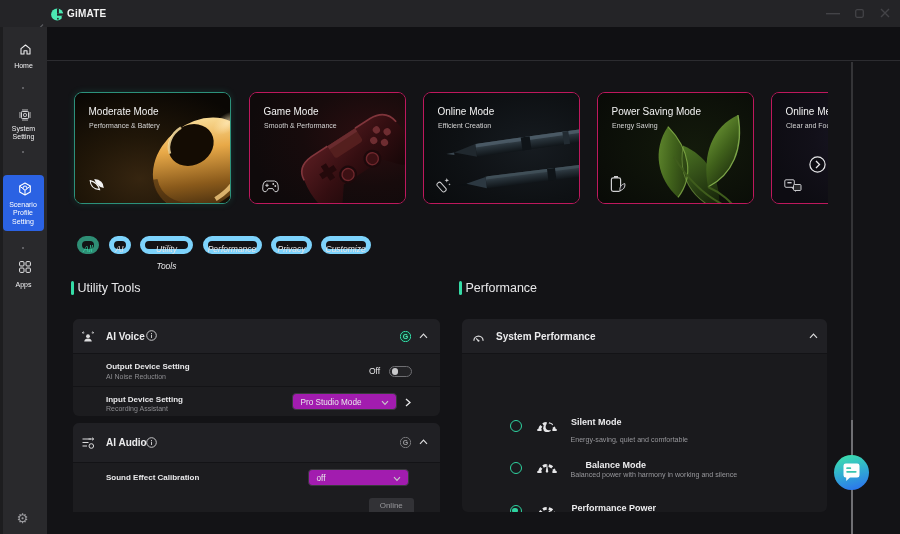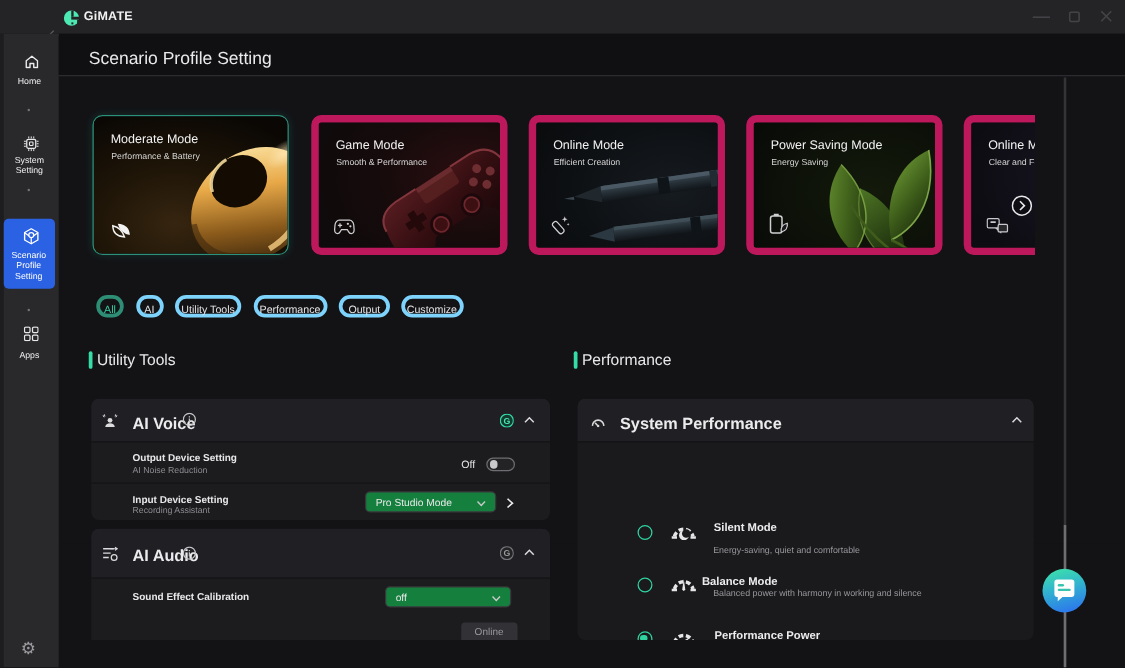--- a/index.html
+++ b/index.html
@@ -24,44 +24,44 @@
   #activebox .sblabel { color:#fff; }
 
   
   #headband { left:47px; top:27px; width:853px; height:33px; background:#101013; }
   #headtitle { left:71px; top:38px; font-size:14px; color:#e9e9eb; font-weight:400; }
   #headdiv { left:47px; top:60px; width:853px; height:1px; background:#2c2c30; }
 
   
   #cardclip { left:68px; top:84px; width:760px; height:128px; overflow:hidden; }
   .card { position:absolute; top:8px; width:157px; height:112px; border-radius:8px;
-          border:6px solid #be185d; overflow:hidden; background:#0c0c0e; }
+          border:1px solid #be185d; overflow:hidden; background:#0c0c0e; }
   .card.sel { border:1.2px solid #2c917b; box-shadow:0 0 7px rgba(46,190,150,0.18); }
   .cardtitle { position:absolute; left:13.5px; top:13px; font-size:10px; color:#f2f2f2; font-weight:400; white-space:nowrap; }
   .cardsub { position:absolute; left:14px; top:29px; font-size:7px; color:#d5d5d5; white-space:nowrap; }
   .cardicon { position:absolute; left:12px; bottom:10px; }
 
   
-  .chip { position:absolute; top:236px; height:18px; border:3px solid #7dd3fc; border-radius:9px;
-          color:#e4e4e6; font-size:8.5px; line-height:16.5px; text-align:center; }
+  .chip { position:absolute; top:236px; height:18px; border:5px solid #7dd3fc; border-radius:9px;
+          color:#e4e4e6; font-size:8.5px; line-height:16.5px; text-align:center;font-style:italic; }
   .chip.on { border-color:#2e8e75; color:#36d1a2; }
 
   
   .secbar { position:absolute; top:280.5px; width:3.5px; height:14px; background:#35dca6; border-radius:1.5px; }
   .sectitle { position:absolute; top:281px; font-size:12.5px; color:#e8e8ea; font-weight:400; }
 
   
   #panelclip { left:60px; top:312px; width:790px; height:199.5px; overflow:hidden; }
   .panel { position:absolute; border-radius:6px; background:#1c1c1f; overflow:hidden; }
   .phead { position:absolute; left:0; top:0; width:100%; background:#202024; }
-  .ptitle { position:absolute; font-size:13px; font-weight:bold; color:#ebebed; }
+  .ptitle { position:absolute; font-size:10px; font-weight:bold; color:#ebebed; }
   .rowtitle { position:absolute; font-size:8px; font-weight:600; color:#e8e8ea; white-space:nowrap; }
   .rowsub { position:absolute; font-size:7px; color:#8d8d91; white-space:nowrap; }
   .divline { position:absolute; left:0; width:100%; height:1px; background:#131316; }
-  .dropdown { position:absolute; background:#15803d; border:1px solid #39393d; border-radius:4px;padding-left:11px; }
+  .dropdown { position:absolute; background:#a21caf; border:1px solid #39393d; border-radius:4px;padding-left:11px; }
   .ddtext { position:absolute; left:8px; top:4px; font-size:8.2px; color:#e8e8ea; }
 
   
   .radio { position:absolute; width:12px; height:12px; border:1.8px solid #2ed3a0; border-radius:50%; }
   .rtitle { position:absolute; font-size:9px; font-weight:600; color:#ececee; white-space:nowrap; }
   .rsub { position:absolute; font-size:7.1px; color:#97979b; white-space:nowrap; }
 
   #scrollline { left:851px; top:62px; width:2px; height:472px; background:#343437; }
   #scrollthumb { left:851px; top:420px; width:2px; height:114px; background:#6f6f73; }
   #chatbtn { left:834px; top:454.5px; width:35px; height:35px; border-radius:50%;
@@ -143,21 +143,20 @@
       <rect x="7" y="0.6" width="4.4" height="4.4" rx="1" fill="none" stroke="#e8e8ea" stroke-width="1"></rect>
       <rect x="0.6" y="7" width="4.4" height="4.4" rx="1" fill="none" stroke="#e8e8ea" stroke-width="1"></rect>
       <rect x="7" y="7" width="4.4" height="4.4" rx="1" fill="none" stroke="#e8e8ea" stroke-width="1"></rect>
     </svg>
   </div>
   <div class="abs sblabel" style="left:0; top:281px;">Apps</div>
 
   <div class="abs" style="left:16.5px; top:510px; color:#9c9ca0; font-size:13.5px;">⚙</div>
 
   <div id="headband" class="abs"></div>
-  <div id="headtitle" class="abs">Scenario Profile Setting</div>
   <div id="headdiv" class="abs"></div>
 
   <div id="cardclip" class="abs">
 
     <div class="card sel" style="left:6px;">
       <svg class="abs" style="left:0;top:0;" width="155" height="110" viewBox="0 0 155 110">
         <defs>
           <radialGradient id="bg1" cx="42%" cy="78%" r="85%">
             <stop offset="0" stop-color="#362510"></stop>
               <stop offset="0.45" stop-color="#201608"></stop>
@@ -356,21 +355,21 @@
     <svg width="17" height="17" viewBox="0 0 17 17">
       <circle cx="8.5" cy="8.5" r="7.6" fill="rgba(10,10,14,0.45)" stroke="#e8e8ea" stroke-width="1.2"></circle>
       <path d="M7 5 L10.5 8.5 L7 12" fill="none" stroke="#e8e8ea" stroke-width="1.3"></path>
     </svg>
   </div>
 
   <div class="chip on" style="left:77px; width:22px;">All</div>
   <div class="chip" style="left:108.5px; width:22px;">AI</div>
   <div class="chip" style="left:140px; width:53px;">Utility Tools</div>
   <div class="chip" style="left:202.5px; width:59px;">Performance</div>
-  <div class="chip" style="left:271px; width:41px;">Output</div>
+  <div class="chip" style="left:271px; width:41px;">Privacy</div>
   <div class="chip" style="left:320.5px; width:50px;">Customize</div>
 
   <div class="secbar" style="left:70.5px;"></div>
   <div class="sectitle" style="left:77.5px;">Utility Tools</div>
   <div class="secbar" style="left:458.5px;"></div>
   <div class="sectitle" style="left:465.5px;">Performance</div>
 
   <div id="panelclip" class="abs">
 
     <div class="panel" style="left:13px; top:7px; width:367px; height:97px;">
@@ -493,21 +492,21 @@
       <div class="rsub" style="left:109px; top:117px;">Energy-saving, quiet and comfortable</div>
 
       <div class="radio" style="left:48px; top:143px;"></div>
       <div class="abs" style="left:75px; top:139.2px;">
         <svg width="20" height="16" viewBox="0 0 20 16">
           <path d="M0.3 13.9 H4.6 M15.4 13.9 H19.7" stroke="#e6e6e8" stroke-width="2"></path>
           <path d="M2.6 13.2 A7.6 7.6 0 0 1 17.4 13.2" fill="none" stroke="#e6e6e8" stroke-width="2.8" stroke-dasharray="3.8 2.1"></path>
           <path d="M10 5.4 L8.8 13.4 Q10 16 11.2 13.4 Z" fill="#e6e6e8"></path>
         </svg>
       </div>
-      <div class="rtitle" style="left:100px; top:140.5px;">Balance Mode</div>
+      <div class="rtitle" style="left:124px; top:140.5px;">Balance Mode</div>
       <div class="rsub" style="left:109px; top:152px;">Balanced power with harmony in working and silence</div>
 
       <div class="radio" style="left:48px; top:186px;">
           <div class="abs" style="left:1.6px; top:1.6px; width:5.6px; height:5.6px; border-radius:50%; background:#2ed3a0;"></div>
         </div>
       <div class="abs" style="left:75px; top:182px;">
         <svg width="20" height="16" viewBox="0 0 20 16">
           <path d="M0.3 13.9 H4.6 M15.4 13.9 H19.7" stroke="#e6e6e8" stroke-width="2"></path>
           <path d="M2.6 13.2 A7.6 7.6 0 0 1 17.4 13.2" fill="none" stroke="#e6e6e8" stroke-width="2.8" stroke-dasharray="3.8 2.1"></path>
           <path d="M10 5.4 L8.8 13.4 Q10 16 11.2 13.4 Z" fill="#e6e6e8" transform="rotate(48 10 13)"></path>

